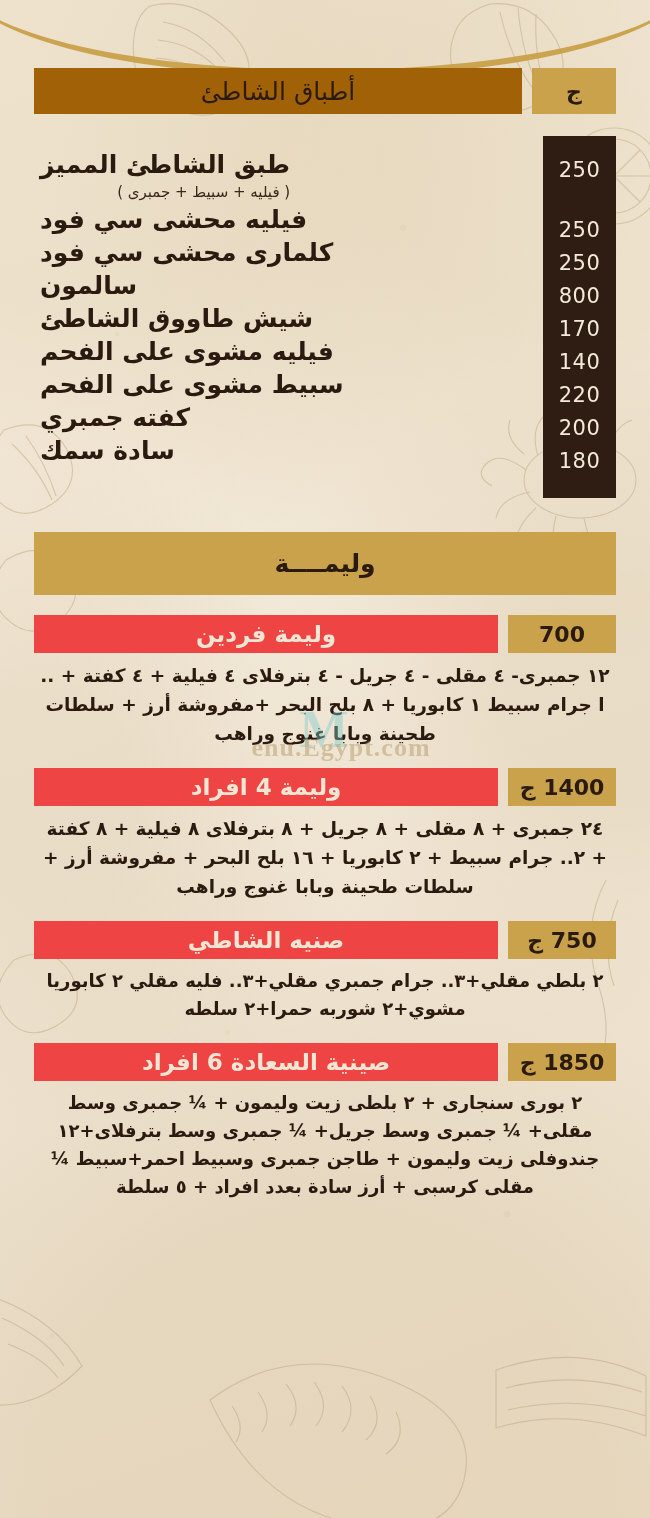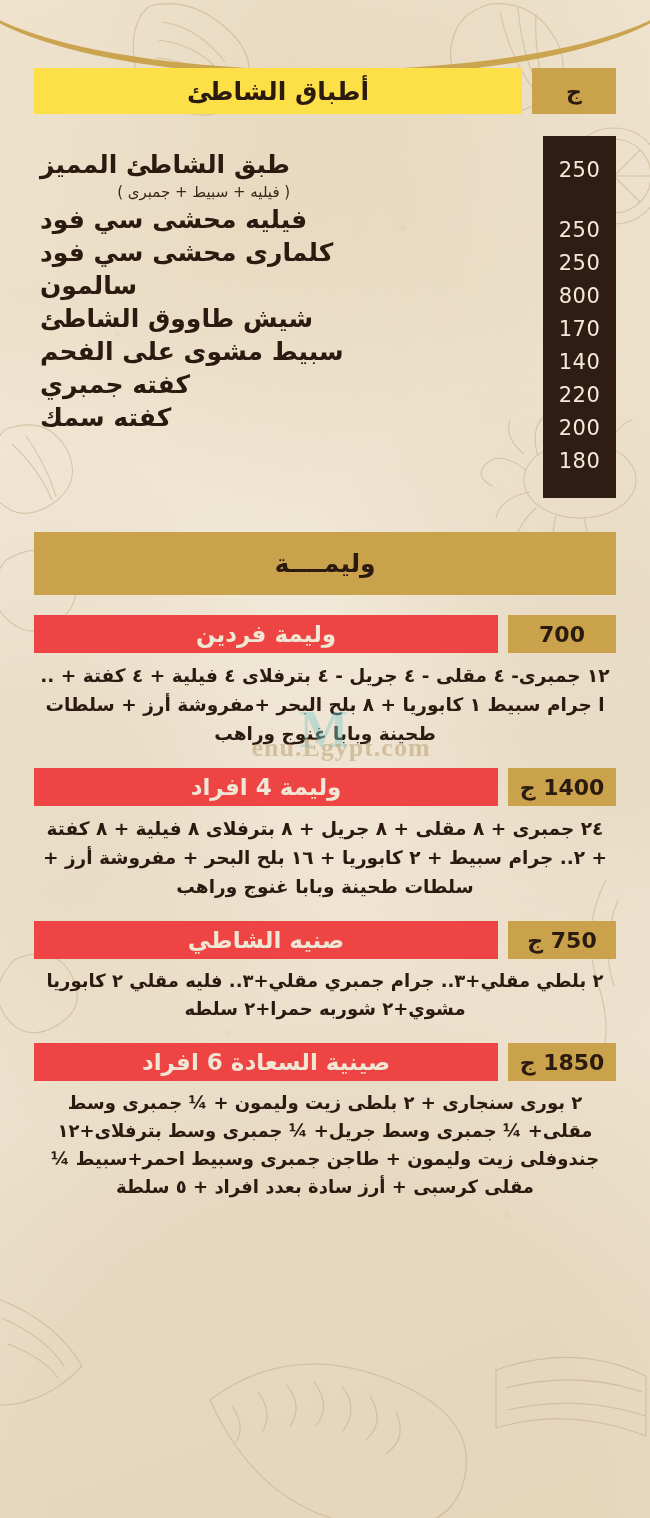--- a/index.html
+++ b/index.html
@@ -74,24 +74,24 @@
     color: #2a1a10;
     font-size: 22px;
     font-weight: bold;
     display: flex;
     align-items: center;
     justify-content: center;
     min-height: 46px;
   }
   .section-title-bar {
     flex: 1;
-    background: #fde047;
+    background: #a16207;
     color: #2b1a10;
     font-size: 25px;
-    font-weight: bold;
+    font-weight: normal;
     display: flex;
     align-items: center;
     justify-content: center;
     min-height: 46px;
     letter-spacing: .5px;
   }
 
   
   .shore-wrap {
     display: flex;
@@ -307,23 +307,24 @@
 
     <div class="dish-list">
       <div class="dish">
         <span>طبق الشاطئ المميز</span>
         <span class="sub">( فيليه + سبيط + جمبرى )</span>
       </div>
       <div class="dish">فيليه محشى سي فود</div>
       <div class="dish">كلمارى محشى سي فود</div>
       <div class="dish">سالمون</div>
       <div class="dish">شيش طاووق الشاطئ</div>
+      <div class="dish">فيليه مشوى على الفحم</div>
       <div class="dish">سبيط مشوى على الفحم</div>
       <div class="dish">كفته جمبري</div>
-      <div class="dish">كفته سمك</div>
+      <div class="dish">سادة سمك</div>
     </div>
   </div>
 
   <div class="walima-title">وليمــــة</div>
 
   <div class="item-block">
     <div class="item-head">
       <div class="item-price">700</div>
       <div class="item-name">وليمة فردين</div>
     </div>

